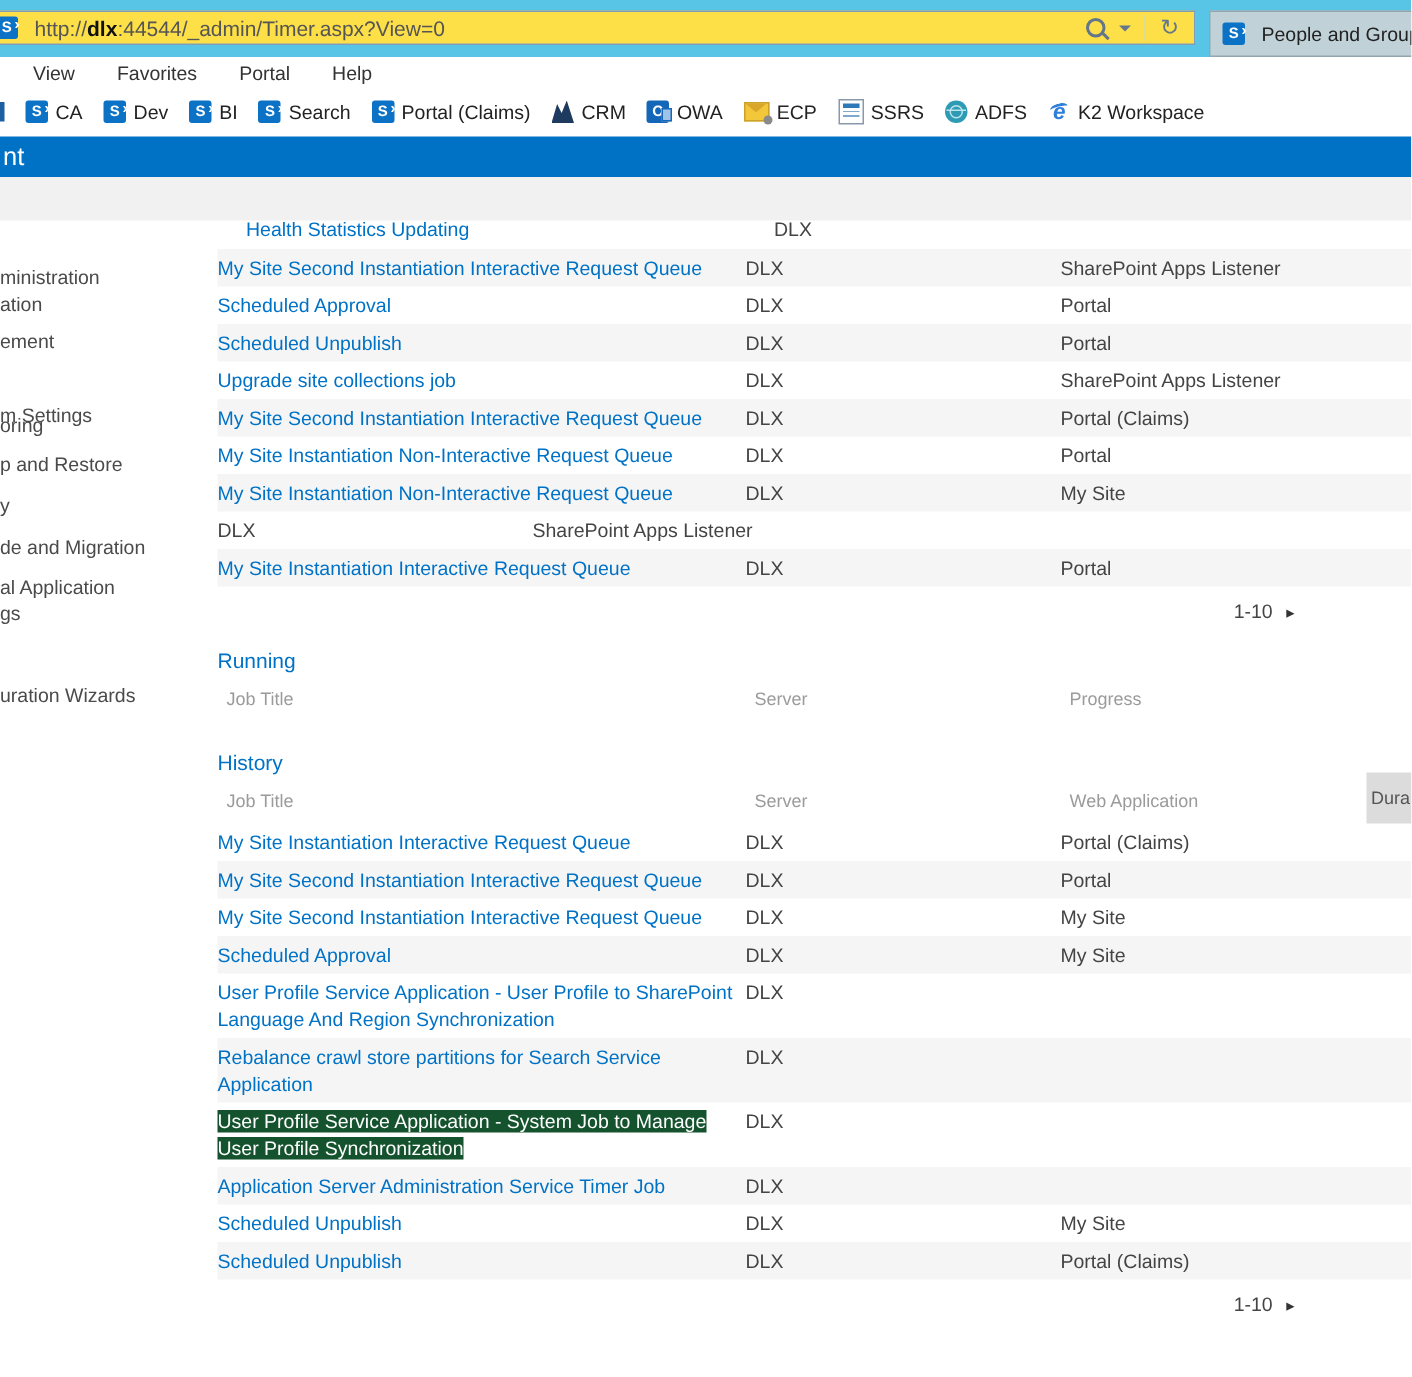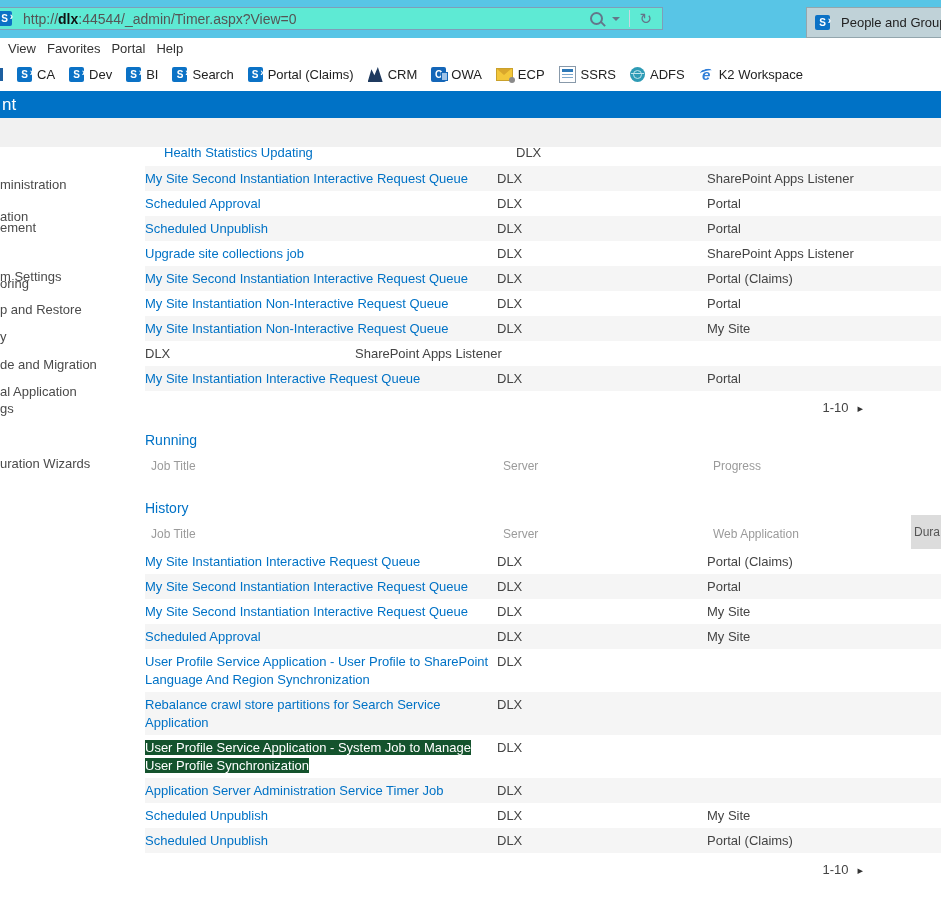--- a/index.html
+++ b/index.html
@@ -1,35 +1,35 @@
 <!DOCTYPE html>
 <html><head>
 <meta charset="utf-8">
 <style>
   html,body{margin:0;padding:0;background:#fff;font-family:"Liberation Sans",sans-serif;}
   .window{position:relative;width:941px;height:918px;background:#fff;overflow:hidden;}
 
   
   .chrome{position:absolute;top:0;left:0;width:941px;height:38px;background:#58c5e6;}
-  .addrbar{position:absolute;top:7px;left:0;width:663px;height:23px;background:#5eead4;
+  .addrbar{position:absolute;top:7px;left:0;width:797px;height:23px;background:#fde047;
            border:1px solid #7f9db9;border-left:none;display:flex;align-items:center;box-sizing:border-box;}
   .addrtext{font-size:14px;white-space:nowrap;margin-left:6px;color:#555;}
   .addrtext .host{color:#111;font-weight:bold;}
   .addr-icons{margin-left:auto;display:flex;align-items:center;gap:9px;padding-right:10px;}
   .mag{width:9px;height:9px;border:2px solid #64768a;border-radius:50%;position:relative;display:inline-block;}
   .mag::after{content:"";position:absolute;width:6px;height:2px;background:#64768a;transform:rotate(45deg);right:-5px;bottom:-2px;}
   .caret-down{width:0;height:0;border-left:4px solid transparent;border-right:4px solid transparent;border-top:4px solid #64768a;display:inline-block;}
   .addr-sep{width:1px;height:17px;background:#c9d6e0;}
   .refresh{font-size:15px;color:#64768a;line-height:1;}
   .tab{position:absolute;top:7px;left:806px;width:135px;height:31px;background:#c0d2d8;
        border:1px solid #93a6ad;border-right:none;box-sizing:border-box;display:flex;align-items:center;gap:6px;padding-left:8px;}
   .tab-label{font-size:13px;color:#222;white-space:nowrap;}
 
   .menubar{position:absolute;top:38px;left:0;width:941px;height:21px;background:#fff;
-           display:flex;align-items:center;gap:11px;padding-left:8px;box-sizing:border-box;font-size:13px;color:#333;}
+           display:flex;align-items:center;gap:28px;padding-left:22px;box-sizing:border-box;font-size:13px;color:#333;}
   .menu-item{cursor:default;}
 
   .favbar{position:absolute;top:59px;left:0;width:941px;height:31px;background:#fff;
           display:flex;align-items:center;font-size:13px;color:#222;}
   .fav-item{display:flex;align-items:center;margin-right:14px;white-space:nowrap;}
   .fav-cut-sliver{width:3px;height:13px;background:#1d5fa0;margin-right:14px;}
 
   
   .fic{width:15px;height:15px;display:inline-flex;align-items:center;justify-content:center;margin-right:5px;flex:0 0 auto;position:relative;}
   .ic-sp{background:#0b72c6;border-radius:2px;color:#fff;font-size:10px;font-weight:bold;}
@@ -162,21 +162,21 @@
         <span>K2 Workspace</span>
       </span>
   </div>
 
   <div class="suitebar">
     <span>nt</span>
   </div>
   <div class="ribbonrow"></div>
 
   <div class="sfrag" style="top:177px;">ministration</div>
-  <div class="sfrag" style="top:209px;">ation</div>
+  <div class="sfrag" style="top:195px;">ation</div>
   <div class="sfrag" style="top:220px;">ement</div>
   <div class="sfrag" style="top:249px;margin-top:20px;">m Settings</div>
   <div class="sfrag" style="top:276px;">oring</div>
   <div class="sfrag" style="top:302px;">p and Restore</div>
   <div class="sfrag" style="top:329px;">y</div>
   <div class="sfrag" style="top:357px;">de and Migration</div>
   <div class="sfrag" style="top:384px;">al Application</div>
   <div class="sfrag" style="top:401px;">gs</div>
   <div class="sfrag" style="top:456px;">uration Wizards</div>
 

